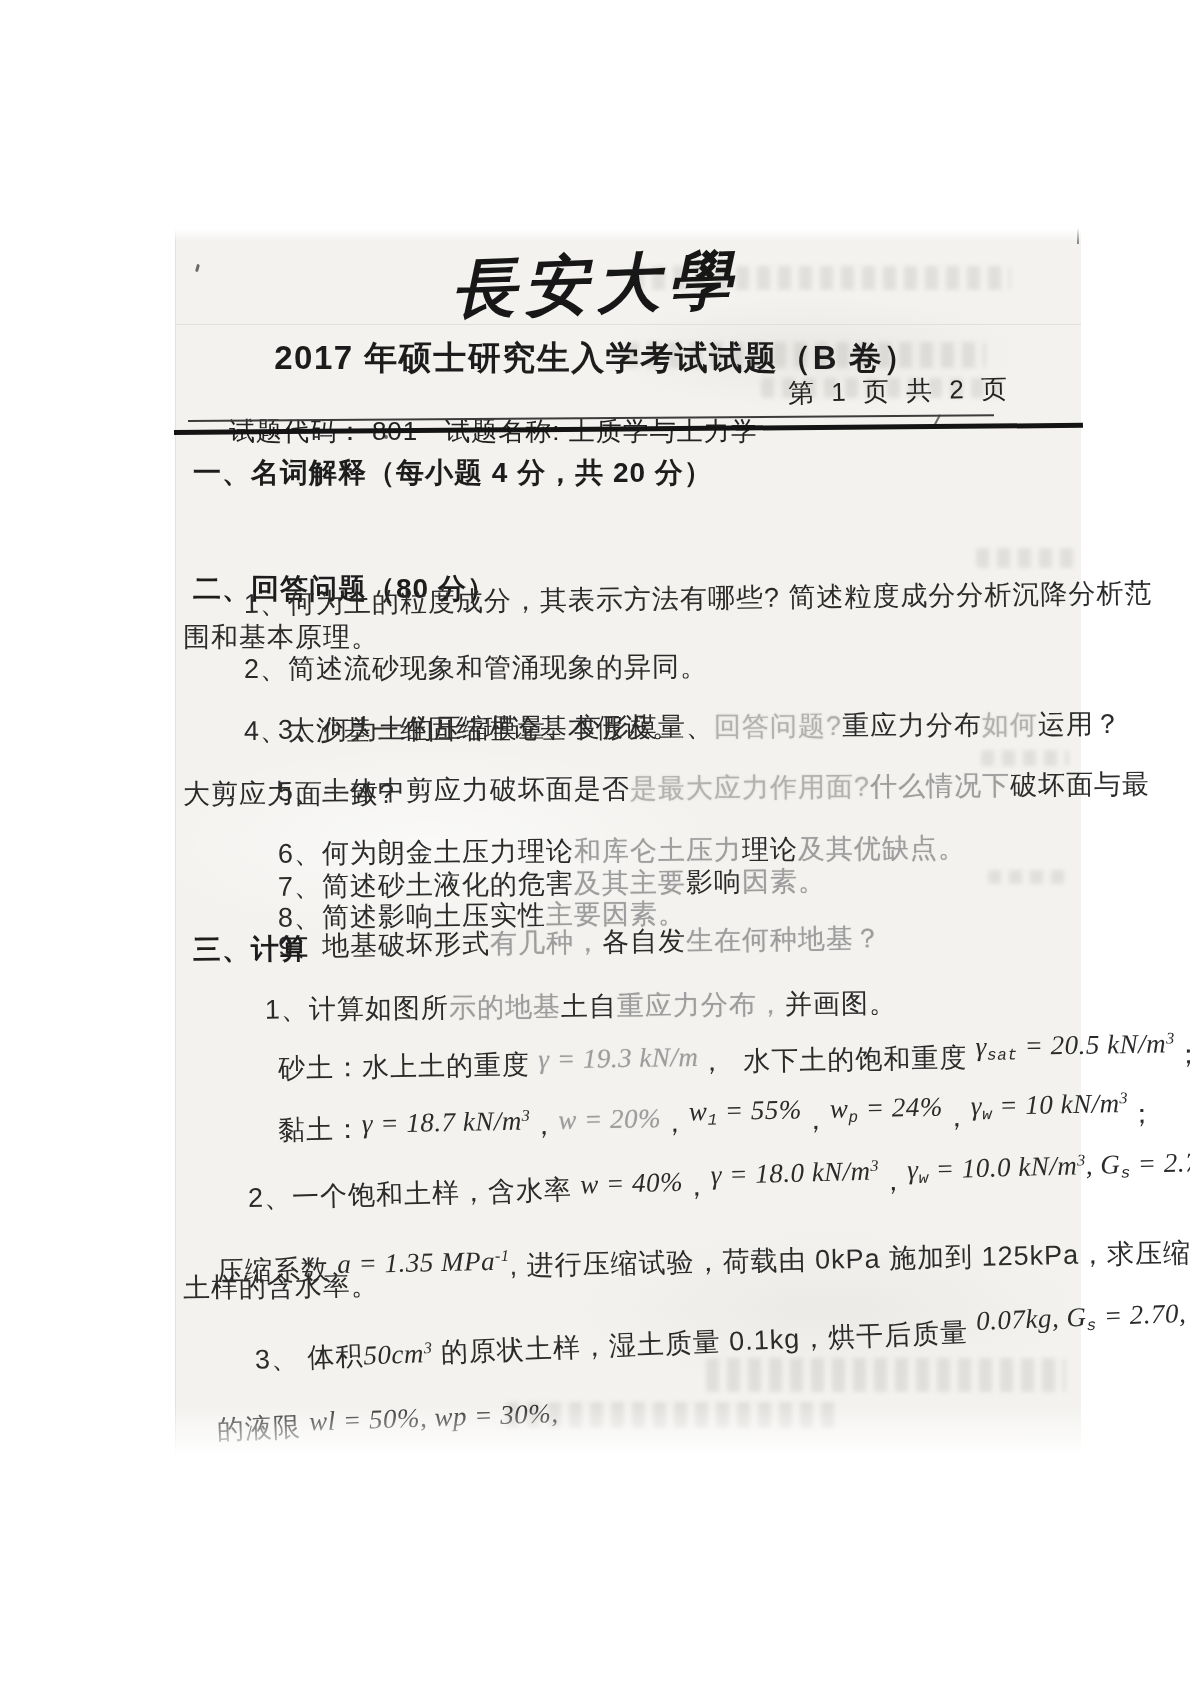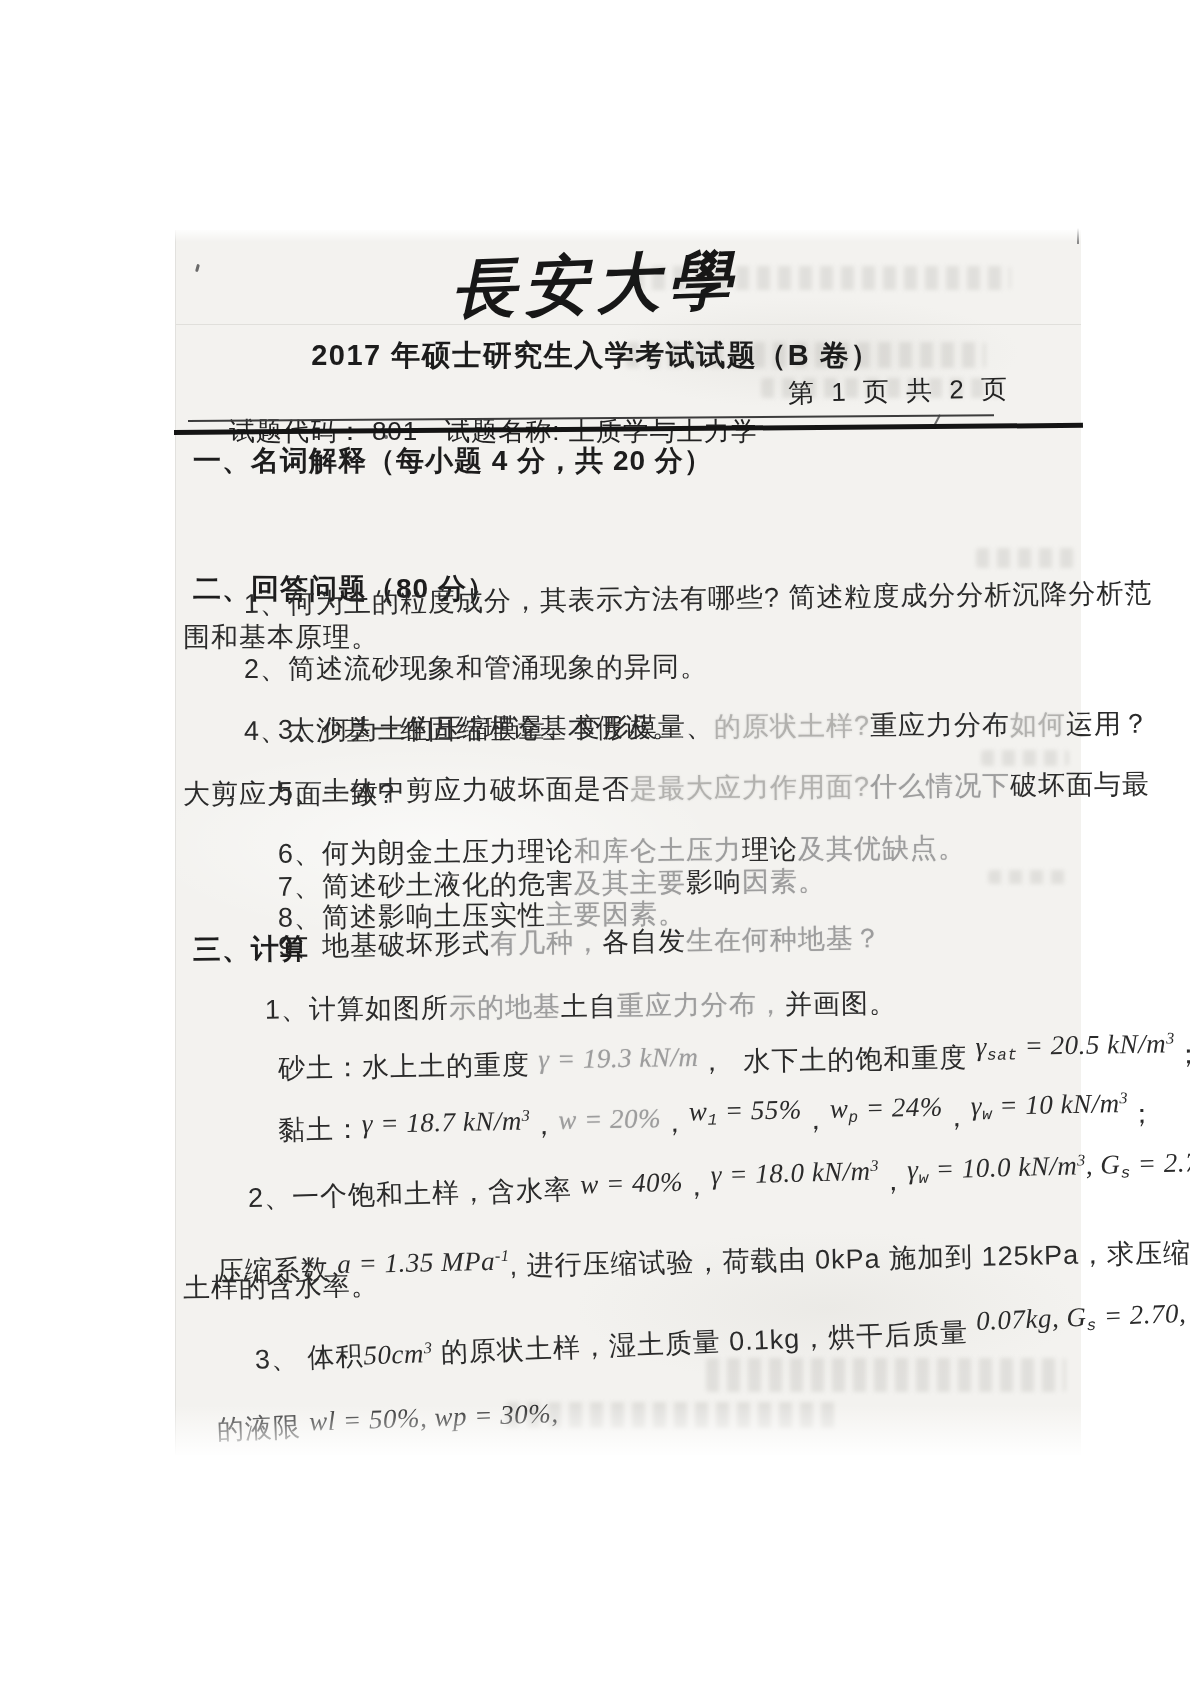--- a/index.html
+++ b/index.html
@@ -17,21 +17,21 @@
     border-left:1px solid #e2e1de;
   }
   .fadebottom{position:absolute;bottom:-2px;left:-2px;right:-2px;height:52px;
     background:linear-gradient(180deg, rgba(255,255,255,0), #ffffff);}
   .fadetop{position:absolute;top:-2px;left:-2px;right:-2px;height:14px;
     background:linear-gradient(0deg, rgba(255,255,255,0), #ffffff);}
   .line{position:absolute;font-size:27px;letter-spacing:1px;white-space:pre;color:#2b2b2b;
     transform-origin:left center;}
   .logo{font-family:"DejaVu Serif",serif;font-weight:bold;font-style:italic;
     font-size:64px;letter-spacing:8px;color:#171717;text-align:center;transform:rotate(-2deg);}
-  .title{font-weight:bold;font-size:29px;letter-spacing:1.5px;color:#1c1c1c;text-align:center;}
+  .title{font-weight:bold;font-size:33px;letter-spacing:1.5px;color:#1c1c1c;text-align:center;}
   .meta{font-size:26px;color:#222;}
   .meta .mv{margin:0 26px 0 8px;}
   .pageind{font-size:26px;letter-spacing:5px;color:#222;transform:rotate(-1.2deg);}
   .heading{font-weight:bold;font-size:28px;color:#1d1d1d;}
   .rule{position:absolute;transform-origin:left center;}
   .rule-thin{left:12px;top:190px;width:806px;height:2px;background:#3c3c3c;transform:rotate(-0.4deg);}
   .rule-thick{left:-2px;top:200px;width:909px;height:5px;background:#141414;transform:rotate(-0.45deg);}
   .math{font-family:"Liberation Serif",serif;font-style:italic;letter-spacing:0.5px;}
   .sub{font-size:0.6em;vertical-align:-0.28em;font-family:Liberation Mono, monospace;}
   .sup{font-size:0.6em;vertical-align:0.55em;}
@@ -73,28 +73,28 @@
   <div class="line logo" style="top:26px;left:0;width:840px;">長安大學</div>
   <div class="line title" style="top:106px;left:0;width:840px;">2017 年硕士研究生入学考试试题（B 卷）</div>
 
   <div class="line meta" style="top:153px;left:20px;">
     <span>试题代码：</span><span class="mv">801</span><span>试题名称:</span> <span>土质学与土力学</span>
   </div>
   <div class="line pageind" style="top:146px;left:612px;">第 1 页 共 2 页</div>
   <div class="rule rule-thin"></div>
   <div class="rule rule-thick"></div>
 
-  <div class="line heading" style="top:212px;left:17px;">一、名词解释（每小题 4 分，共 20 分）</div>
+  <div class="line heading" style="top:224px;left:17px;">一、名词解释（每小题 4 分，共 20 分）</div>
 
   <div class="line heading" style="top:340px;left:17px;">二、回答问题（80 分）</div>
   <div class="line r07" style="top:356px;left:68px;">1、何为土的粒度成分，其表示方法有哪些? 简述粒度成分分析沉降分析范</div>
   <div class="line" style="top:389px;left:7px;">围和基本原理。</div>
   <div class="line r03" style="top:421px;left:68px;">2、简述流砂现象和管涌现象的异同。</div>
   <div class="line r04" style="top:451px;left:68px;">
-    <span>3、何为土的压缩模量、变形模量、</span><span class="fade2">的原状土样?</span><span>重应力分布</span><span class="fade2">如何</span><span>运用？</span>
+    <span>3、何为土的压缩模量、变形模量、</span><span class="fade2">回答问题?</span><span>重应力分布</span><span class="fade2">如何</span><span>运用？</span>
   </div>
   <div class="line r05" style="top:483px;left:68px;">4、太沙基一维固结理论基本假设。</div>
   <div class="line r05" style="top:513px;left:68px;">
     <span>5、土体中剪应力破坏面是否</span><span class="fade2">是最大应力作用面?</span><span class="fade">什么情况下</span><span>破坏面与最</span>
   </div>
   <div class="line" style="top:546px;left:7px;">大剪应力面一致?</div>
   <div class="line r05" style="top:575px;left:68px;">
     <span>6、何为朗金土压力理论</span><span class="fade">和库仑土压力</span><span>理论</span><span class="fade">及其优缺点。</span>
   </div>
   <div class="line r06" style="top:608px;left:68px;">

